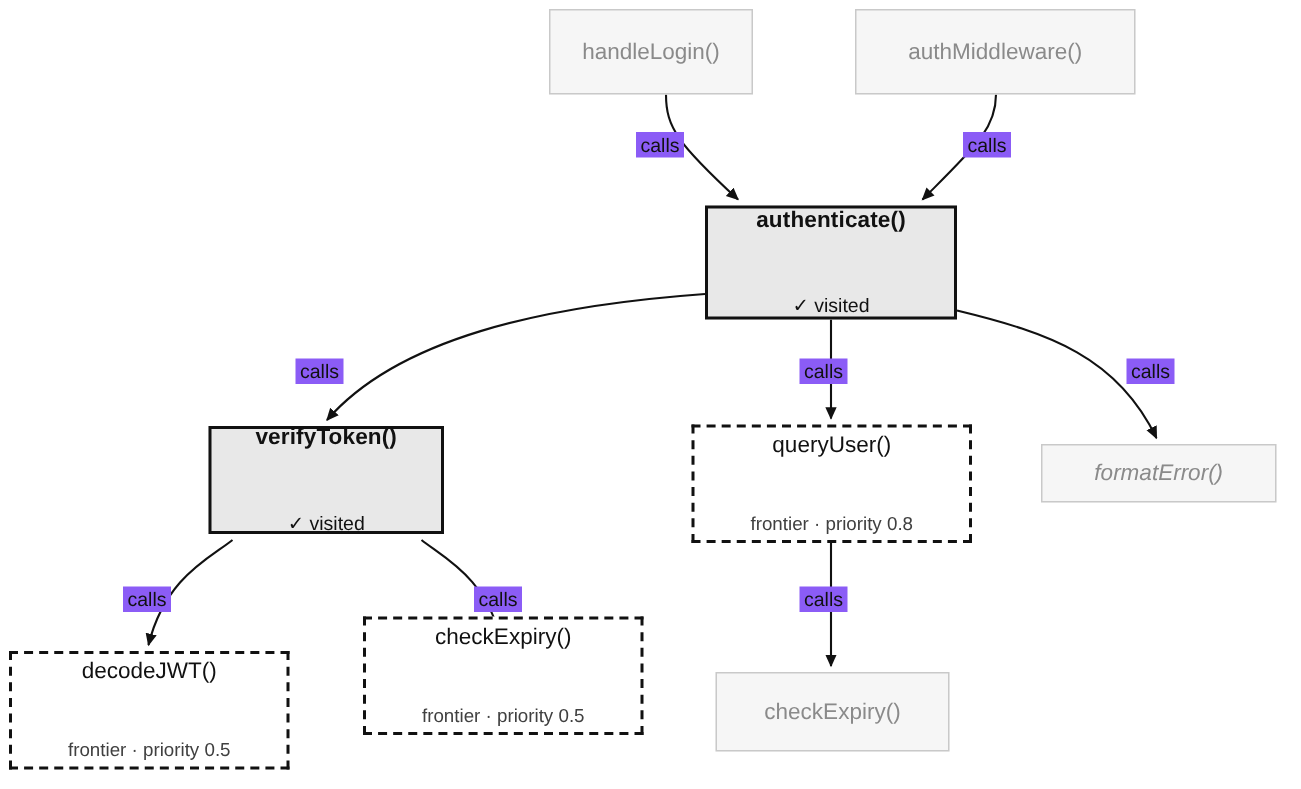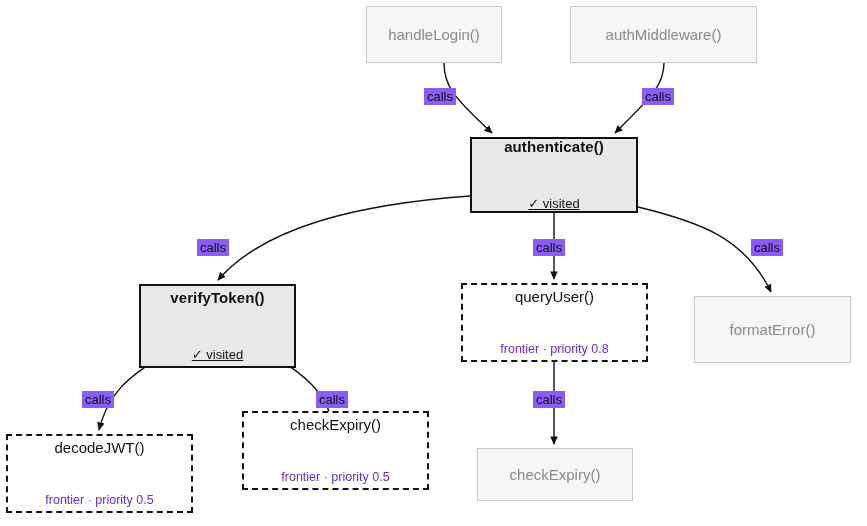--- a/index.html
+++ b/index.html
@@ -45,39 +45,38 @@
     font-weight: bold;
     font-size: 15px;
     line-height: 18px;
     letter-spacing: 0.1px;
   }
   .node.visited .node-sub {
     font-size: 13px;
     line-height: 16px;
     margin-top: 1px;
     color: #111111;
-    text-decoration: underline;
   }
   
   .node.frontier {
     background: #ffffff;
     border: 2.5px dashed #111111;
     color: #111111;
     gap: 30px;
   }
   .node.frontier .node-title {
     font-weight: normal;
     font-size: 15px;
     line-height: 18px;
   }
   .node.frontier .node-sub {
     font-size: 12.5px;
     line-height: 15px;
     margin-top: 6px;
-    color: #6d28d9;
+    color: #404040;
   }
   
   .node.dim {
     background: #f6f6f6;
     border: 1px solid #c9c9c9;
     color: #8a8a8a;
   }
   .node.dim .node-title {
     font-weight: normal;
     font-size: 15px;
@@ -122,29 +121,29 @@
       <div class="node dim" style="left: 366px; top: 6px; width: 136px; height: 57px;">
         <div class="node-title">handleLogin()</div>
       </div>
       <div class="node dim" style="left: 570px; top: 6px; width: 187px; height: 57px;">
         <div class="node-title">authMiddleware()</div>
       </div>
       <div class="node visited" style="left: 470px; top: 137px; width: 168px; height: 76px;">
         <div class="node-title">authenticate()</div>
         <div class="node-sub">✓ visited</div>
       </div>
-      <div class="node visited" style="left: 139px; top: 284px; width: 157px; height: 84px;">
+      <div class="node visited" style="left: 139px; top: 284px; width: 157px; height: 72px;">
         <div class="node-title">verifyToken()</div>
         <div class="node-sub">✓ visited</div>
       </div>
       <div class="node frontier" style="left: 461px; top: 283px; width: 187px; height: 79px;">
         <div class="node-title">queryUser()</div>
         <div class="node-sub">frontier · priority 0.8</div>
       </div>
-      <div class="node dim" style="left: 694px; top: 296px; width: 157px; height: 67px;">
+      <div class="node dim" style="left: 694px; top: 296px; width: 157px; height: 39px; font-style: italic;">
         <div class="node-title">formatError()</div>
       </div>
       <div class="node frontier" style="left: 6px; top: 434px; width: 187px; height: 79px;">
         <div class="node-title">decodeJWT()</div>
         <div class="node-sub">frontier · priority 0.5</div>
       </div>
       <div class="node frontier" style="left: 242px; top: 411px; width: 187px; height: 79px; justify-content: center;">
         <div class="node-title">checkExpiry()</div>
         <div class="node-sub">frontier · priority 0.5</div>
       </div>

